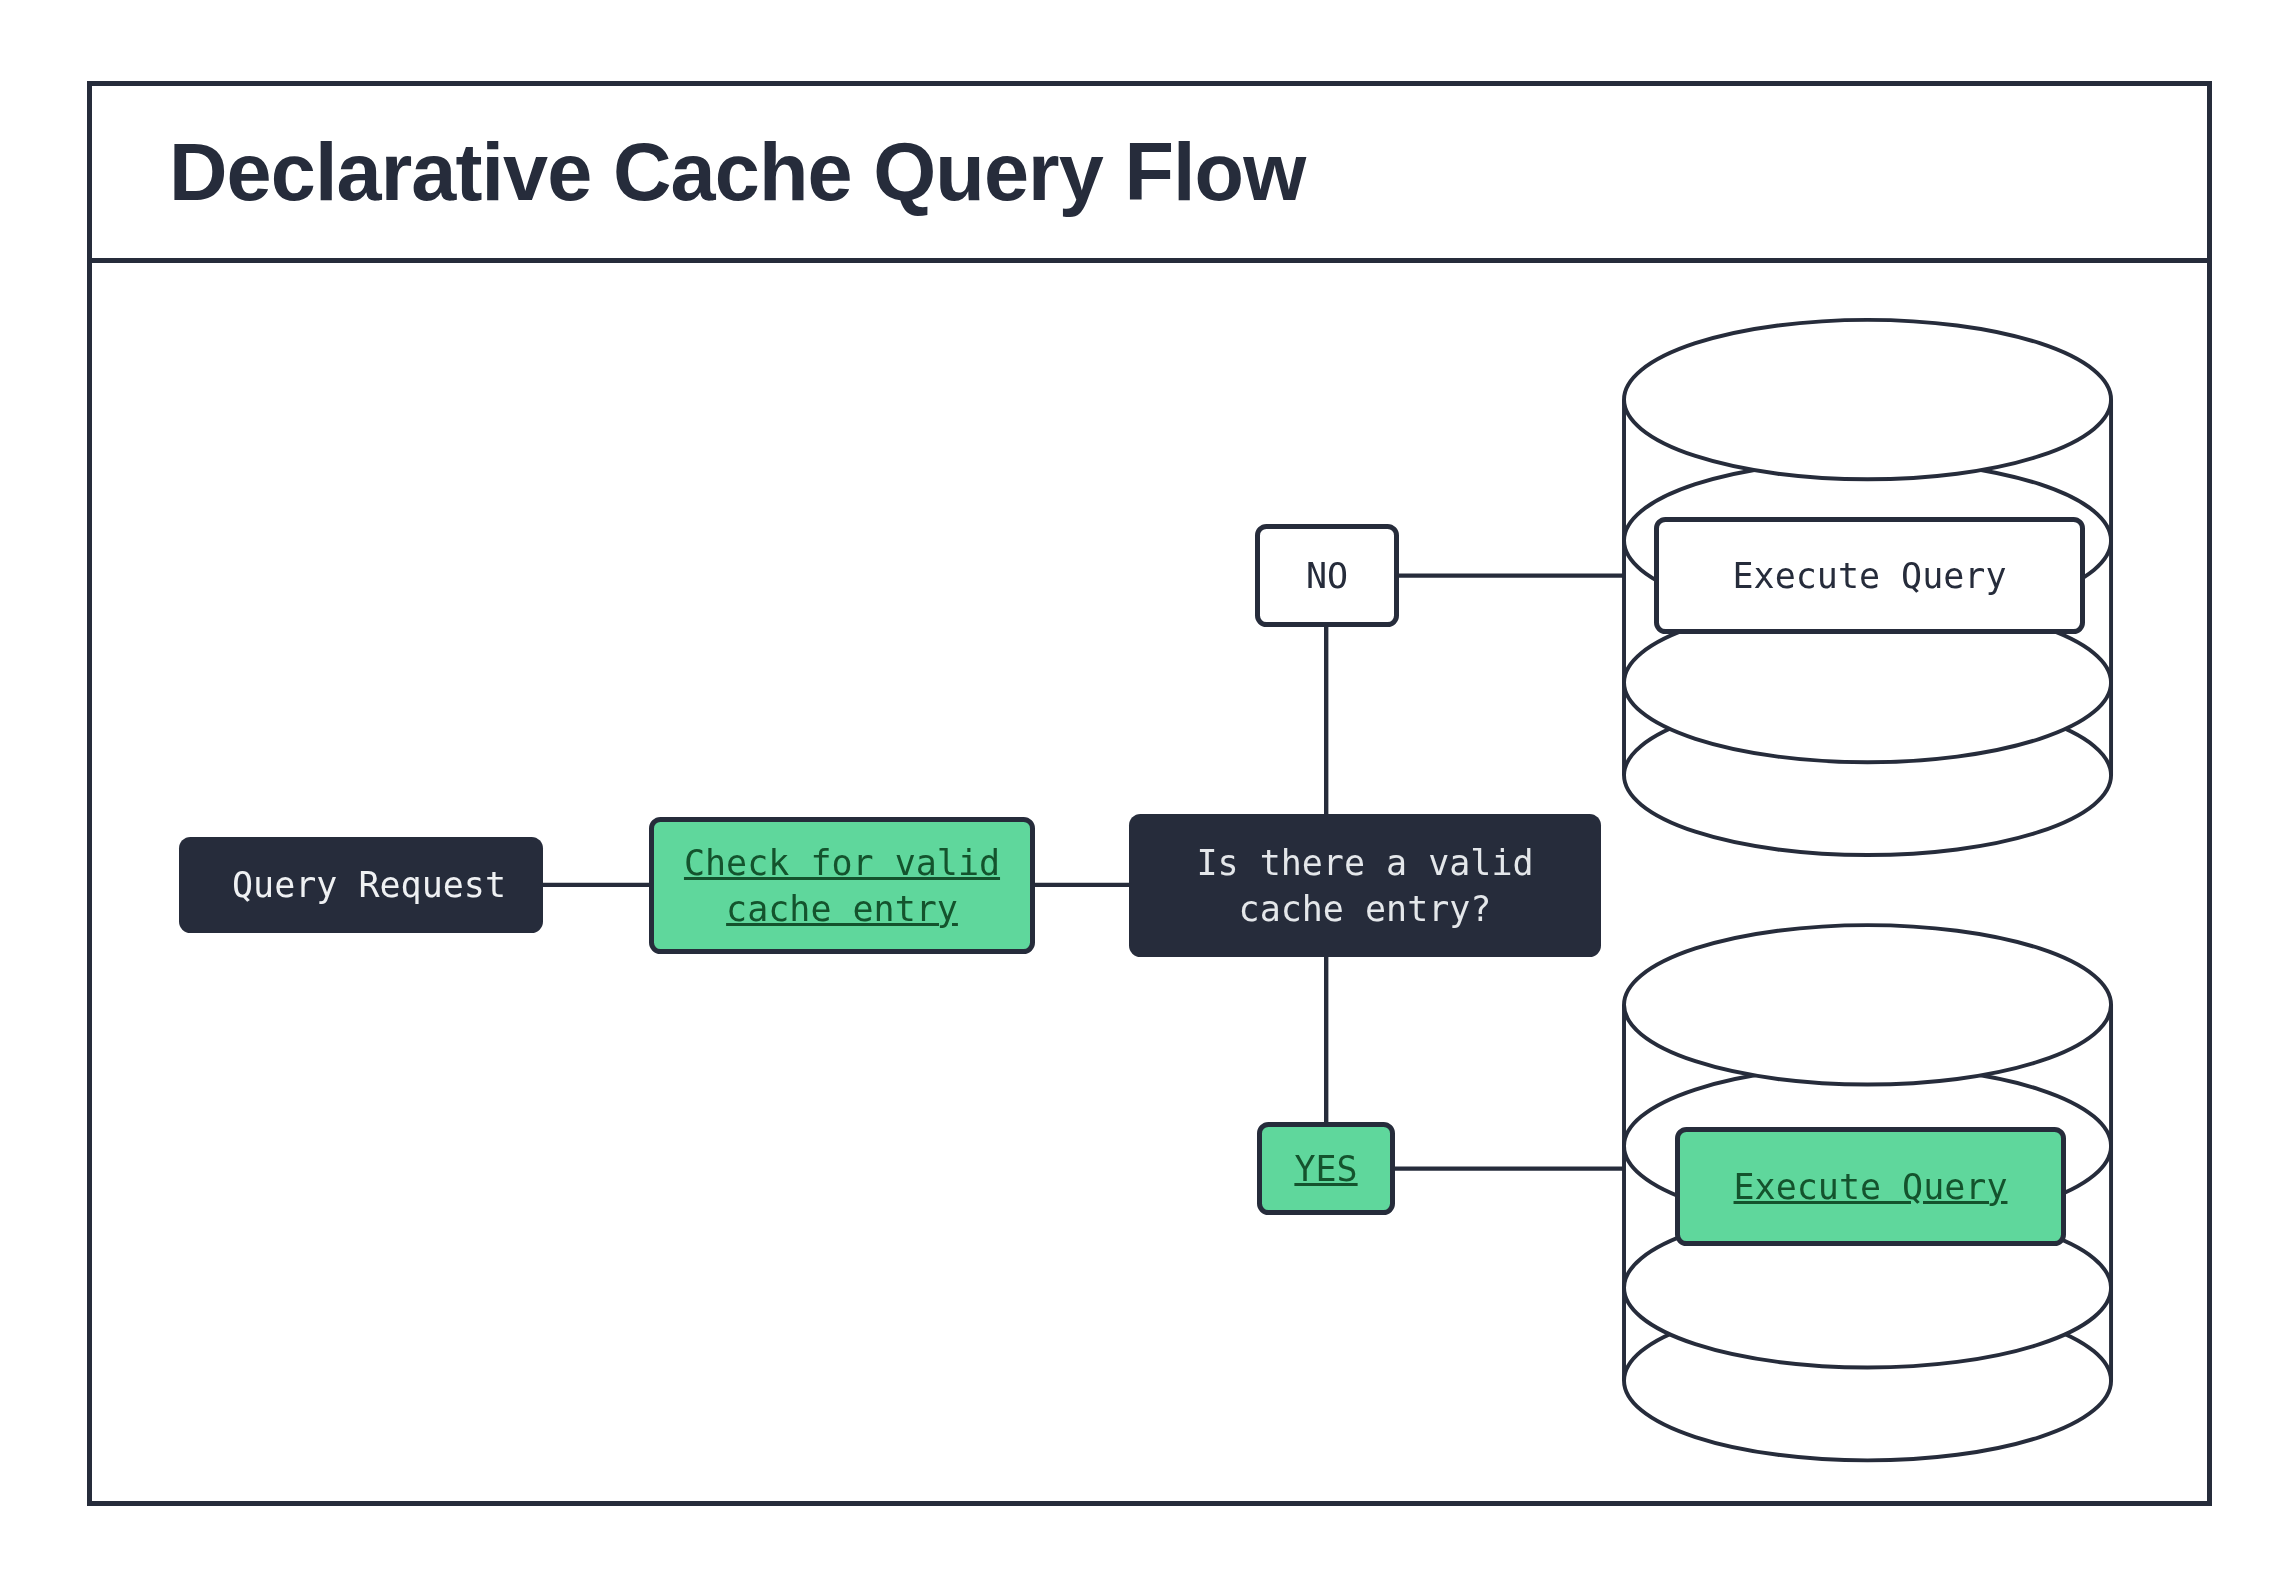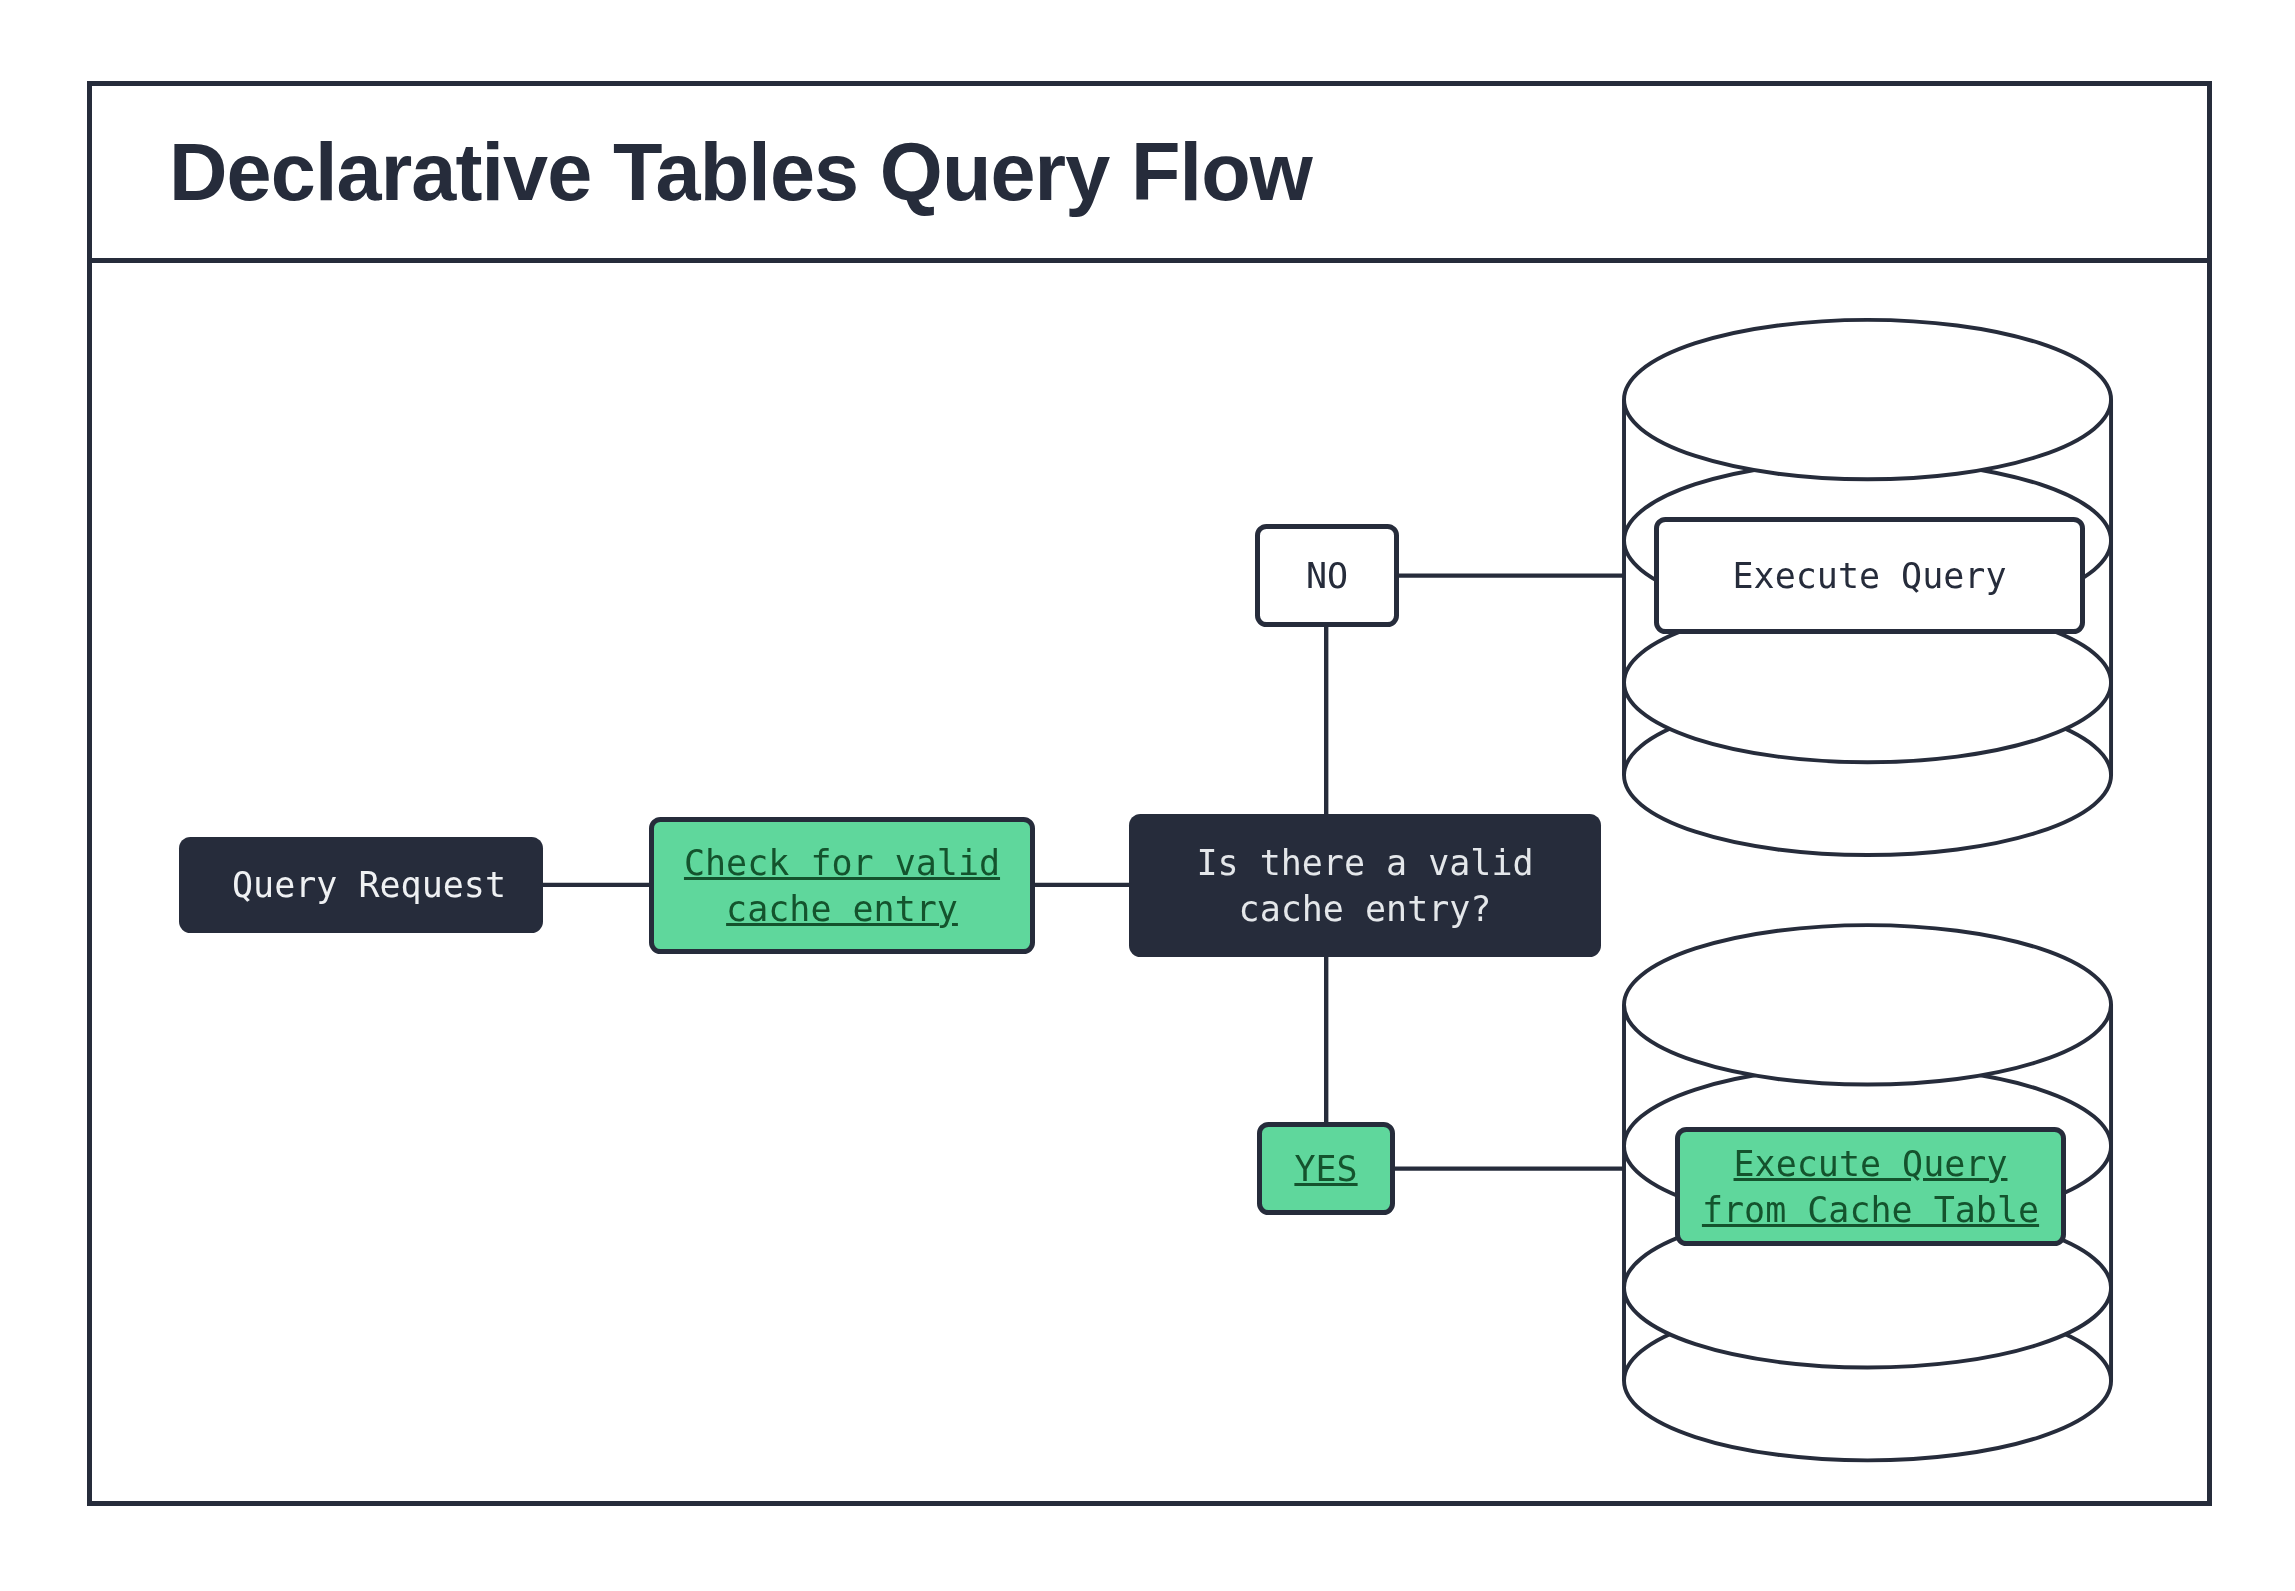--- a/index.html
+++ b/index.html
@@ -95,21 +95,21 @@
   #node-execute-source{ left: 1654px; top: 517px;  width: 431px; height: 117px; }
   #node-execute-cache { left: 1675px; top: 1127px; width: 391px; height: 119px; }
 </style>
 </head>
 <body>
 
 <div id="canvas">
 
   <div class="frame">
     <div class="header">
-      <div class="title">Declarative Tables Query Flow</div>
+      <div class="title">Declarative Cache Query Flow</div>
     </div>
   </div>
 
   <svg class="overlay" viewBox="0 0 2620 1816" xmlns="http://www.w3.org/2000/svg">
     <g stroke="#262C3B" stroke-width="5">
       <line x1="619" y1="1010" x2="748" y2="1010"></line>
       <line x1="1179" y1="1010" x2="1292" y2="1010"></line>
       <line x1="1514" y1="712" x2="1514" y2="1284"></line>
       <line x1="1594" y1="657" x2="1880" y2="657"></line>
       <line x1="1590" y1="1334" x2="1880" y2="1334"></line>
@@ -157,17 +157,16 @@
   <div class="node node-green" id="edge-label-yes">
     <span>YES</span>
   </div>
 
   <div class="node node-white" id="node-execute-source">
     <span>Execute Query</span>
   </div>
 
   <div class="node node-green" id="node-execute-cache">
     <span>Execute Query</span>
-    <span>from Cache Table</span>
   </div>
 
 </div>
 
 
 </body></html>

